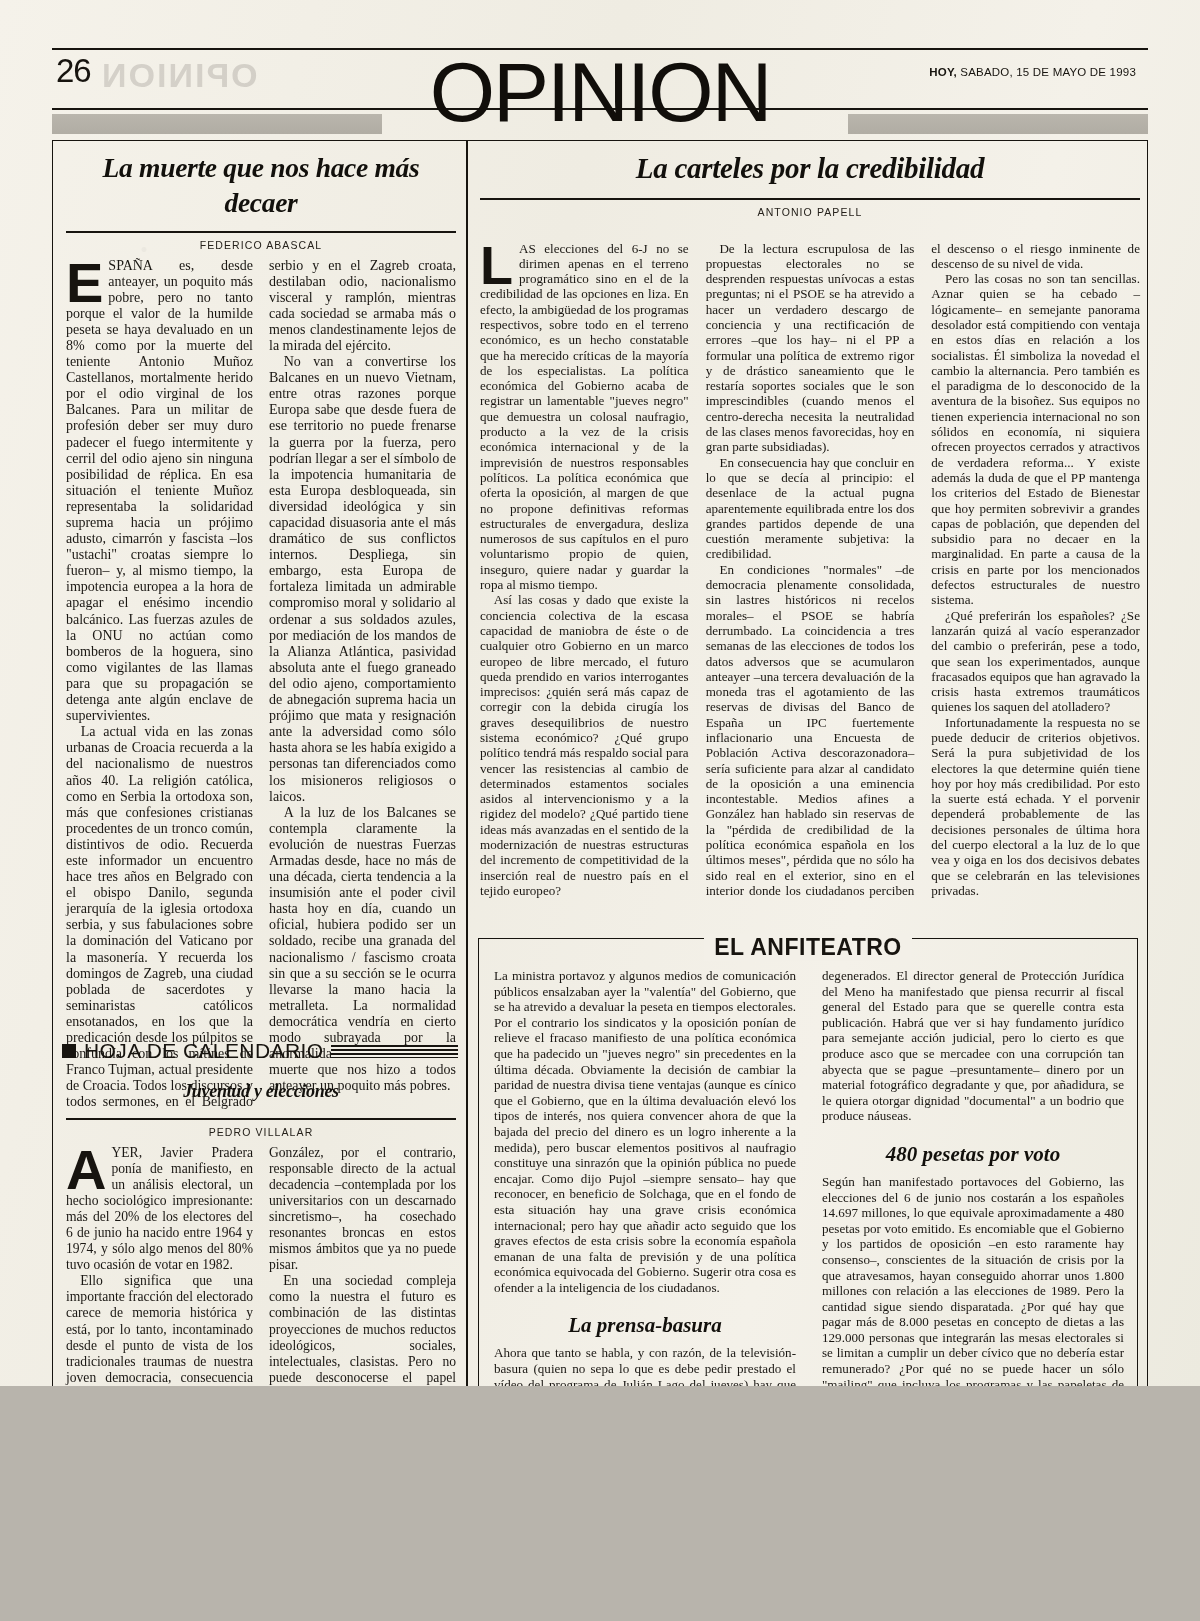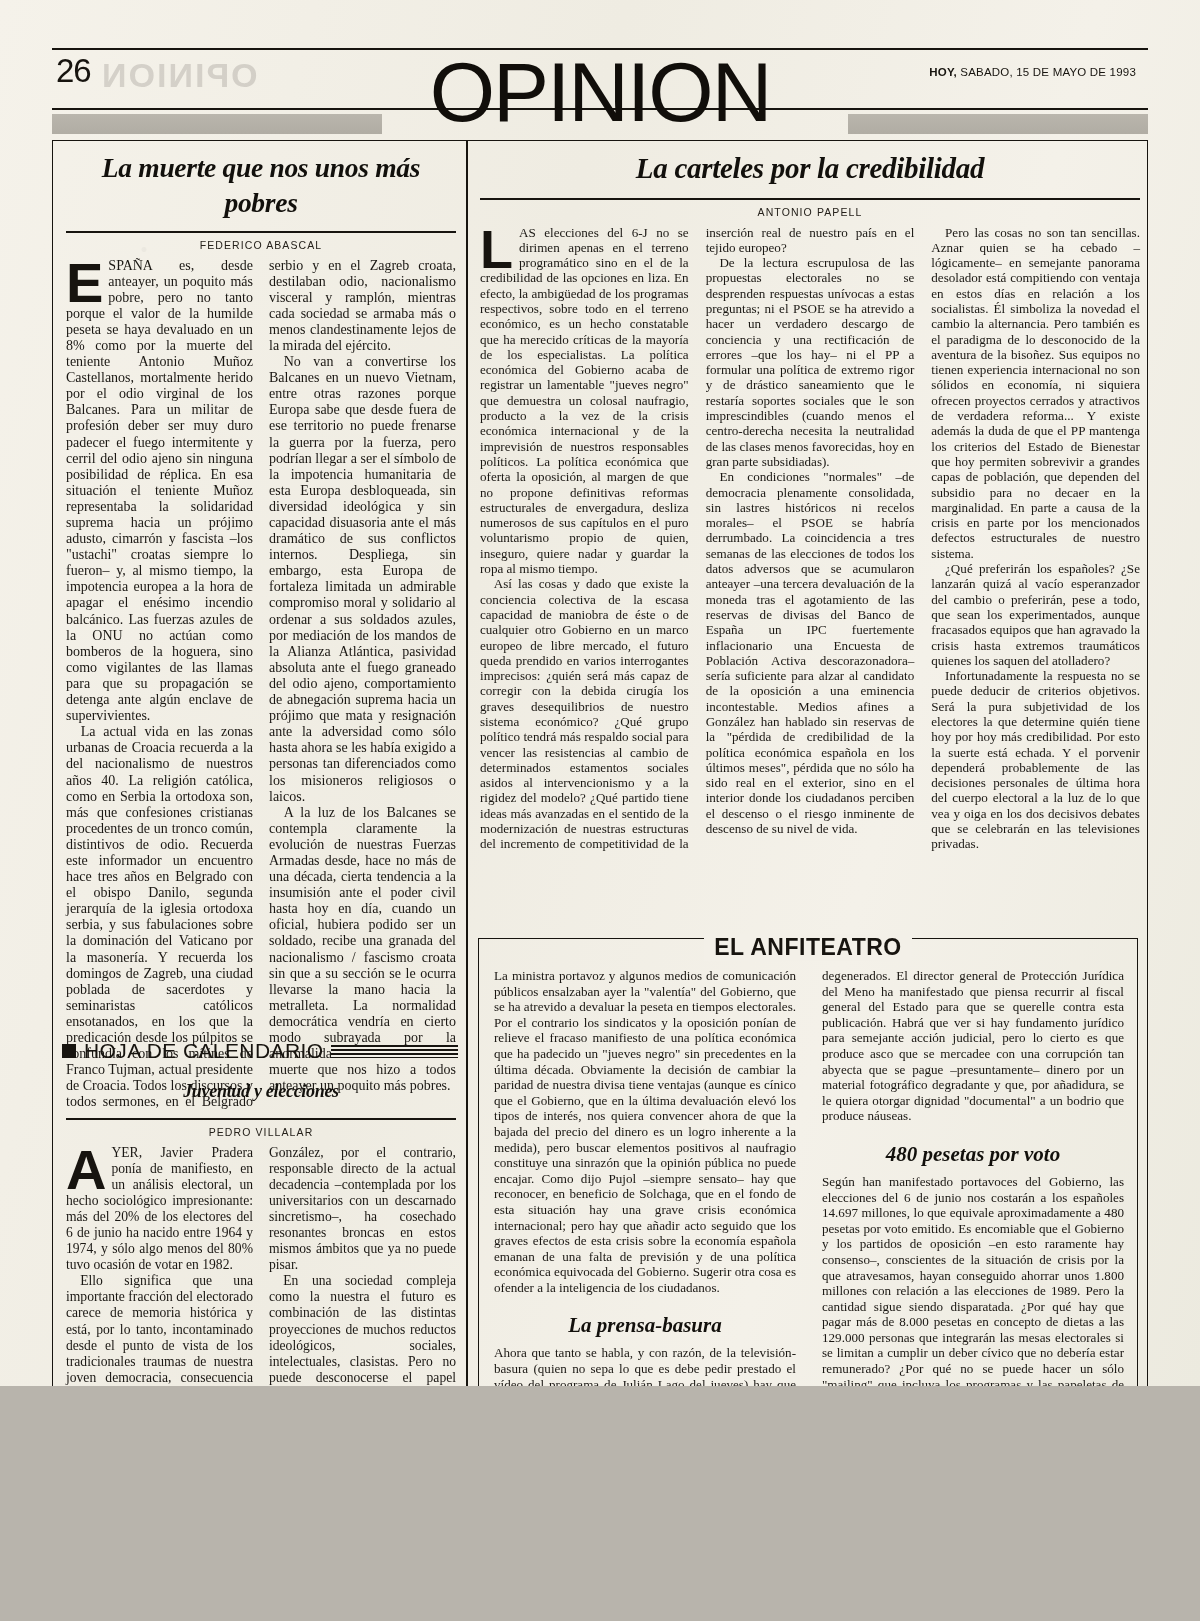--- a/index.html
+++ b/index.html
@@ -217,21 +217,21 @@
 
   
   .article-disputa {
     position: absolute;
     left: 480px;
     top: 150px;
     width: 660px;
   }
   .article-disputa .art-title { font-size: 29px; line-height: 36px; }
   .article-disputa .rule-thin { margin-top: 12px; }
-  .article-disputa .byline { margin-top: 6px; margin-bottom: 7px; }
+  .article-disputa .byline { margin-top: 6px; margin-bottom: 23px; }
   .article-disputa .cols3 { font-size: 13.1px; line-height: 15.3px; }
   .article-disputa .dropcap::first-letter {
     font-size: 54px; line-height: 42px; padding: 3px 6px 0 0;
   }
 
   
   .anfiteatro {
     position: absolute;
     left: 478px;
     top: 938px;
@@ -305,21 +305,21 @@
   <div class="masthead-title">OPINION</div>
   <div class="masthead-date"><span>HOY,</span><span class="light"> SABADO, 15 DE MAYO DE 1993</span></div>
 
   <div class="frame"></div>
   <div class="vrule vrule-outer-l"></div>
   <div class="vrule vrule-outer-r"></div>
   <div class="vrule vrule-mid"></div>
   <div class="hrule-bottom"></div>
 
   <div class="article-muerte">
-    <div class="art-title">La muerte que nos unos más pobres</div>
+    <div class="art-title">La muerte que nos hace más decaer</div>
     <div class="rule-thin"></div>
     <div class="byline">FEDERICO ABASCAL</div>
     <div class="cols2">
       <p class="body first dropcap">ESPAÑA es, desde anteayer, un poquito más pobre, pero no tanto porque el valor de la humilde peseta se haya devaluado en un 8% como por la muerte del teniente Antonio Muñoz Castellanos, mortalmente herido por el odio virginal de los Balcanes. Para un militar de profesión deber ser muy duro padecer el fuego intermitente y cerril del odio ajeno sin ninguna posibilidad de réplica. En esa situación el teniente Muñoz representaba la solidaridad suprema hacia un prójimo adusto, cimarrón y fascista –los "ustachi" croatas siempre lo fueron– y, al mismo tiempo, la impotencia europea a la hora de apagar el enésimo incendio balcánico. Las fuerzas azules de la ONU no actúan como bomberos de la hoguera, sino como vigilantes de las llamas para que su propagación se detenga ante algún enclave de supervivientes.</p>
       <p class="body">La actual vida en las zonas urbanas de Croacia recuerda a la del nacionalismo de nuestros años 40. La religión católica, como en Serbia la ortodoxa son, más que confesiones cristianas procedentes de un tronco común, distintivos de odio. Recuerda este informador un encuentro hace tres años en Belgrado con el obispo Danilo, segunda jerarquía de la iglesia ortodoxa serbia, y sus fabulaciones sobre la dominación del Vaticano por la masonería. Y recuerda los domingos de Zagreb, una ciudad poblada de sacerdotes y seminaristas católicos ensotanados, en los que la predicación desde los púlpitos se confundía con los mítines de Franco Tujman, actual presidente de Croacia. Todos los discursos y todos sermones, en el Belgrado serbio y en el Zagreb croata, destilaban odio, nacionalismo visceral y ramplón, mientras cada sociedad se armaba más o menos clandestinamente lejos de la mirada del ejército.</p>
       <p class="body">No van a convertirse los Balcanes en un nuevo Vietnam, entre otras razones porque Europa sabe que desde fuera de ese territorio no puede frenarse la guerra por la fuerza, pero podrían llegar a ser el símbolo de la impotencia humanitaria de esta Europa desbloqueada, sin diversidad ideológica y sin capacidad disuasoria ante el más dramático de sus conflictos internos. Despliega, sin embargo, esta Europa de fortaleza limitada un admirable compromiso moral y solidario al ordenar a sus soldados azules, por mediación de los mandos de la Alianza Atlántica, pasividad absoluta ante el fuego graneado del odio ajeno, comportamiento de abnegación suprema hacia un prójimo que mata y resignación ante la adversidad como sólo hasta ahora se les había exigido a personas tan diferenciados como los misioneros religiosos o laicos.</p>
       <p class="body">A la luz de los Balcanes se contempla claramente la evolución de nuestras Fuerzas Armadas desde, hace no más de una década, cierta tendencia a la insumisión ante el poder civil hasta hoy en día, cuando un oficial, hubiera podido ser un soldado, recibe una granada del nacionalismo / fascismo croata sin que a su sección se le ocurra llevarse la mano hacia la metralleta. La normalidad democrática vendría en cierto modo subrayada por la anormalidad de esta muerte. Una muerte que nos hizo a todos anteayer un poquito más pobres.</p>
     </div>
   </div>
 
@@ -341,20 +341,21 @@
   </div>
 
   <div class="article-disputa">
     <div class="art-title">La carteles por la credibilidad</div>
     <div class="rule-thin"></div>
     <div class="byline">ANTONIO PAPELL</div>
     <div class="cols3">
       <p class="body first dropcap">LAS elecciones del 6-J no se dirimen apenas en el terreno programático sino en el de la credibilidad de las opciones en liza. En efecto, la ambigüedad de los programas respectivos, sobre todo en el terreno económico, es un hecho constatable que ha merecido críticas de la mayoría de los especialistas. La política económica del Gobierno acaba de registrar un lamentable "jueves negro" que demuestra un colosal naufragio, producto a la vez de la crisis económica internacional y de la imprevisión de nuestros responsables políticos. La política económica que oferta la oposición, al margen de que no propone definitivas reformas estructurales de envergadura, desliza numerosos de sus capítulos en el puro voluntarismo propio de quien, inseguro, quiere nadar y guardar la ropa al mismo tiempo.</p>
       <p class="body">Así las cosas y dado que existe la conciencia colectiva de la escasa capacidad de maniobra de éste o de cualquier otro Gobierno en un marco europeo de libre mercado, el futuro queda prendido en varios interrogantes imprecisos: ¿quién será más capaz de corregir con la debida cirugía los graves desequilibrios de nuestro sistema económico? ¿Qué grupo político tendrá más respaldo social para vencer las resistencias al cambio de determinados estamentos sociales asidos al intervencionismo y a la rigidez del modelo? ¿Qué partido tiene ideas más avanzadas en el sentido de la modernización de nuestras estructuras del incremento de competitividad de la inserción real de nuestro país en el tejido europeo?</p>
       <p class="body">De la lectura escrupulosa de las propuestas electorales no se desprenden respuestas unívocas a estas preguntas; ni el PSOE se ha atrevido a hacer un verdadero descargo de conciencia y una rectificación de errores –que los hay– ni el PP a formular una política de extremo rigor y de drástico saneamiento que le restaría soportes sociales que le son imprescindibles (cuando menos el centro-derecha necesita la neutralidad de las clases menos favorecidas, hoy en gran parte subsidiadas).</p>
+      <p class="body">En consecuencia hay que concluir en lo que se decía al principio: el desenlace de la actual pugna aparentemente equilibrada entre los dos grandes partidos depende de una cuestión meramente subjetiva: la credibilidad.</p>
       <p class="body">En condiciones "normales" –de democracia plenamente consolidada, sin lastres históricos ni recelos morales– el PSOE se habría derrumbado. La coincidencia a tres semanas de las elecciones de todos los datos adversos que se acumularon anteayer –una tercera devaluación de la moneda tras el agotamiento de las reservas de divisas del Banco de España un IPC fuertemente inflacionario una Encuesta de Población Activa descorazonadora– sería suficiente para alzar al candidato de la oposición a una eminencia incontestable. Medios afines a González han hablado sin reservas de la "pérdida de credibilidad de la política económica española en los últimos meses", pérdida que no sólo ha sido real en el exterior, sino en el interior donde los ciudadanos perciben el descenso o el riesgo inminente de descenso de su nivel de vida.</p>
       <p class="body">Pero las cosas no son tan sencillas. Aznar quien se ha cebado –lógicamente– en semejante panorama desolador está compitiendo con ventaja en estos días en relación a los socialistas. Él simboliza la novedad el cambio la alternancia. Pero también es el paradigma de lo desconocido de la aventura de la bisoñez. Sus equipos no tienen experiencia internacional no son sólidos en economía, ni siquiera ofrecen proyectos cerrados y atractivos de verdadera reforma... Y existe además la duda de que el PP mantenga los criterios del Estado de Bienestar que hoy permiten sobrevivir a grandes capas de población, que dependen del subsidio para no decaer en la marginalidad. En parte a causa de la crisis en parte por los mencionados defectos estructurales de nuestro sistema.</p>
       <p class="body">¿Qué preferirán los españoles? ¿Se lanzarán quizá al vacío esperanzador del cambio o preferirán, pese a todo, que sean los experimentados, aunque fracasados equipos que han agravado la crisis hasta extremos traumáticos quienes los saquen del atolladero?</p>
       <p class="body">Infortunadamente la respuesta no se puede deducir de criterios objetivos. Será la pura subjetividad de los electores la que determine quién tiene hoy por hoy más credibilidad. Por esto la suerte está echada. Y el porvenir dependerá probablemente de las decisiones personales de última hora del cuerpo electoral a la luz de lo que vea y oiga en los dos decisivos debates que se celebrarán en las televisiones privadas.</p>
     </div>
   </div>
 
   <div class="anfiteatro"></div>
   <div class="anf-header">
     <div class="anf-lines l"></div>

